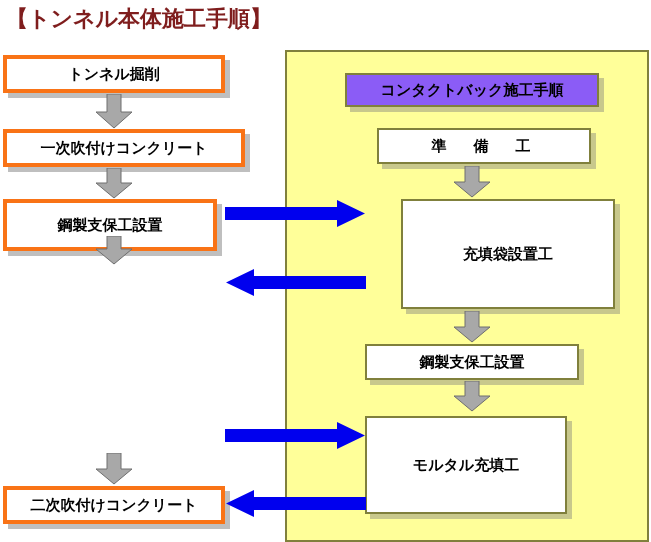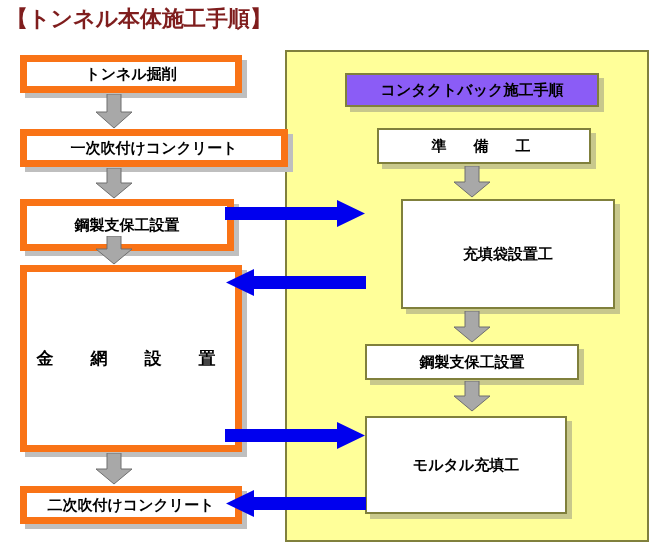--- a/index.html
+++ b/index.html
@@ -50,23 +50,22 @@
     display: flex;
     align-items: center;
     justify-content: center;
     text-align: center;
     color: #000000;
     font-weight: bold;
     font-size: 15px;
     white-space: nowrap;
   }
   .box.left-box {
-    border: 7px solid #f97316;
+    border: 4px solid #f97316;
     box-shadow: 5px 5px 0 0 #bfbfbf;
-    margin-left: 17px;
   }
   .box.right-box {
     border: 2px solid #80803c;
     box-shadow: 5px 5px 0 0 #c8c88c;
   }
 
   
   .cyan-box {
     position: absolute;
     box-sizing: border-box;
@@ -101,25 +100,24 @@
 <body>
 
 <div id="canvas">
 
   <div class="page-title">【トンネル本体施工手順】</div>
 
   <div class="yellow-panel"></div>
 
   <div class="box left-box" style="left:3px; top:55px; width:222px; height:38px;">トンネル掘削</div>
 
-  <div class="box left-box" style="left:3px; top:129px; width:268px; height:38px;">一次吹付けコンクリート</div>
+  <div class="box left-box" style="left:3px; top:129px; width:242px; height:38px;">一次吹付けコンクリート</div>
 
   <div class="box left-box" style="left:3px; top:199px; width:214px; height:52px;">鋼製支保工設置</div>
 
-  <div class="box left-box spaced-wide" style="left:3px; top:265px; width:222px; height:187px; font-size:17px;">金　網　設　置</div>
 
   <div class="box left-box" style="left:3px; top:486px; width:222px; height:38px;">二次吹付けコンクリート</div>
 
   <div class="cyan-box" style="left:345px; top:73px; width:254px; height:34px;">コンタクトバック施工手順</div>
 
   <div class="box right-box spaced" style="left:365px; top:128px; width:214px; height:36px;margin-left:12px;">準　備　工</div>
 
   <div class="box right-box" style="left:365px; top:199px; width:214px; height:110px;margin-left:36px;">充填袋設置工</div>
 
   <div class="box right-box" style="left:365px; top:344px; width:214px; height:36px;">鋼製支保工設置</div>

